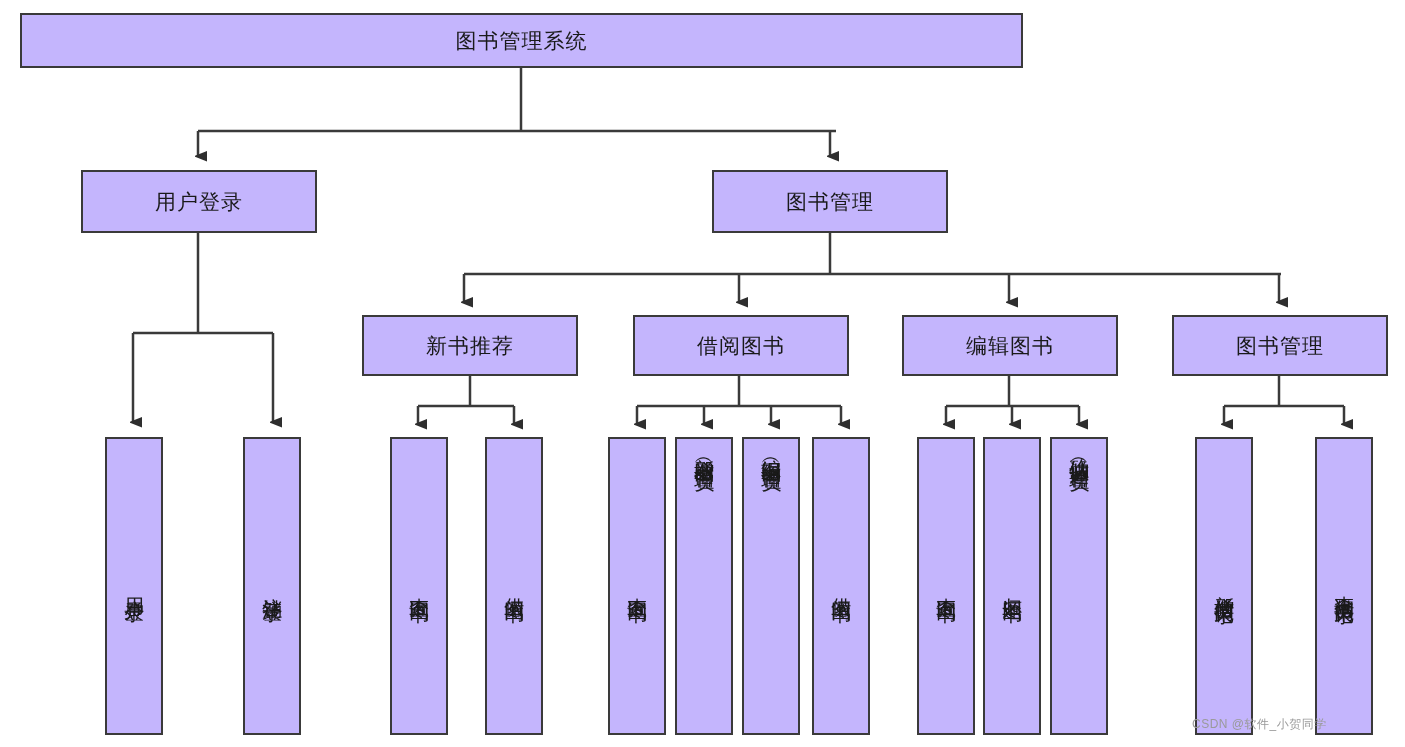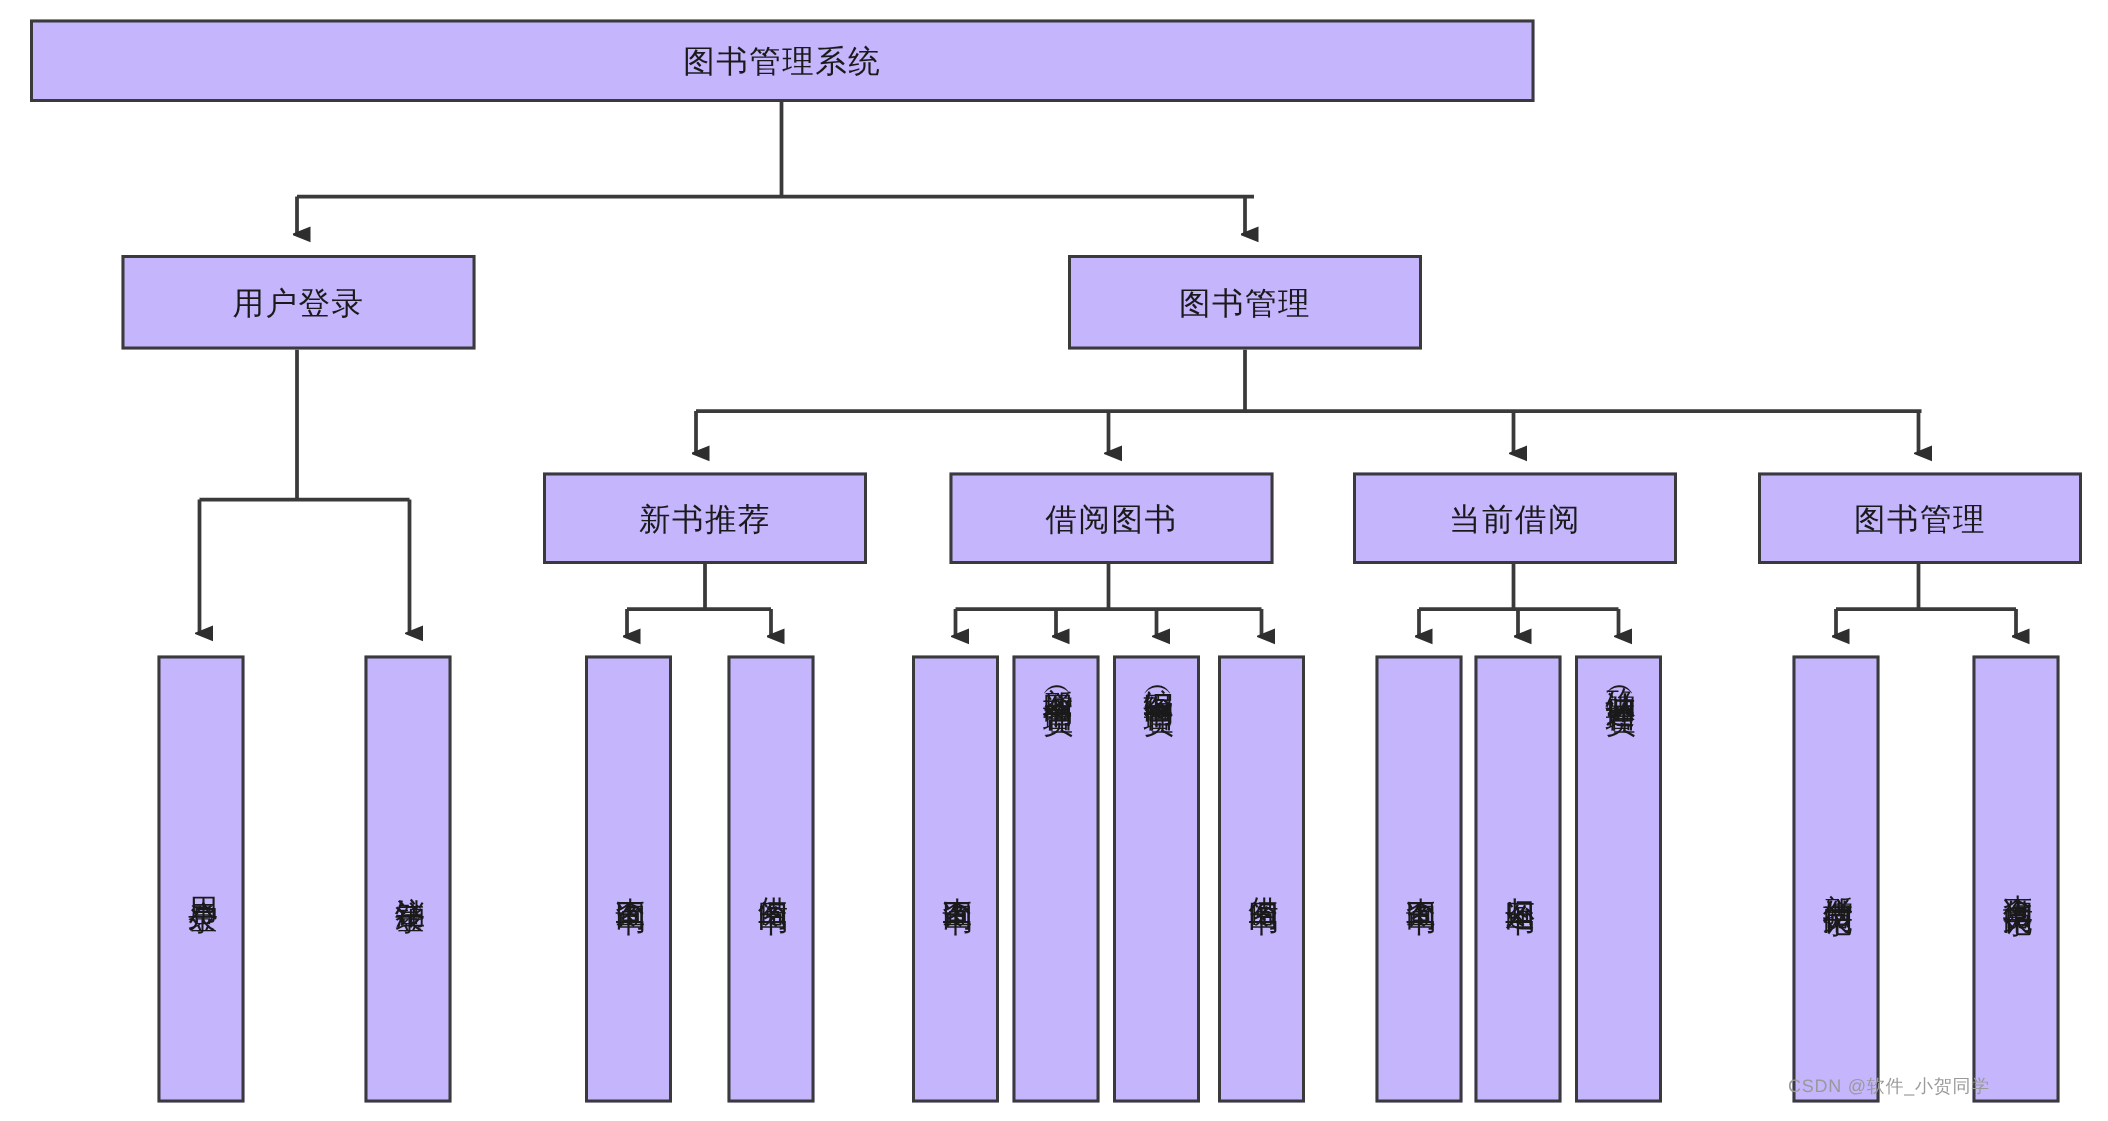--- a/index.html
+++ b/index.html
@@ -131,21 +131,21 @@
     <span>图书管理</span>
   </div>
 
   <div class="node h" style="left:362px; top:315px; width:216px; height:61px;justify-content:center;">
     <span>新书推荐</span>
   </div>
   <div class="node h" style="left:633px; top:315px; width:216px; height:61px;">
     <span>借阅图书</span>
   </div>
   <div class="node h" style="left:902px; top:315px; width:216px; height:61px;">
-    <span>当前借阅</span>
+    <span>编辑图书</span>
   </div>
   <div class="node h" style="left:1172px; top:315px; width:216px; height:61px;">
     <span>图书管理</span>
   </div>
 
   <div class="node v centered" style="left:105px; top:437px; width:58px; height:298px;">
     <span class="vtext">用户登录</span>
   </div>
   <div class="node v centered" style="left:243px; top:437px; width:58px; height:298px;">
     <span class="vtext">注销登录</span>

